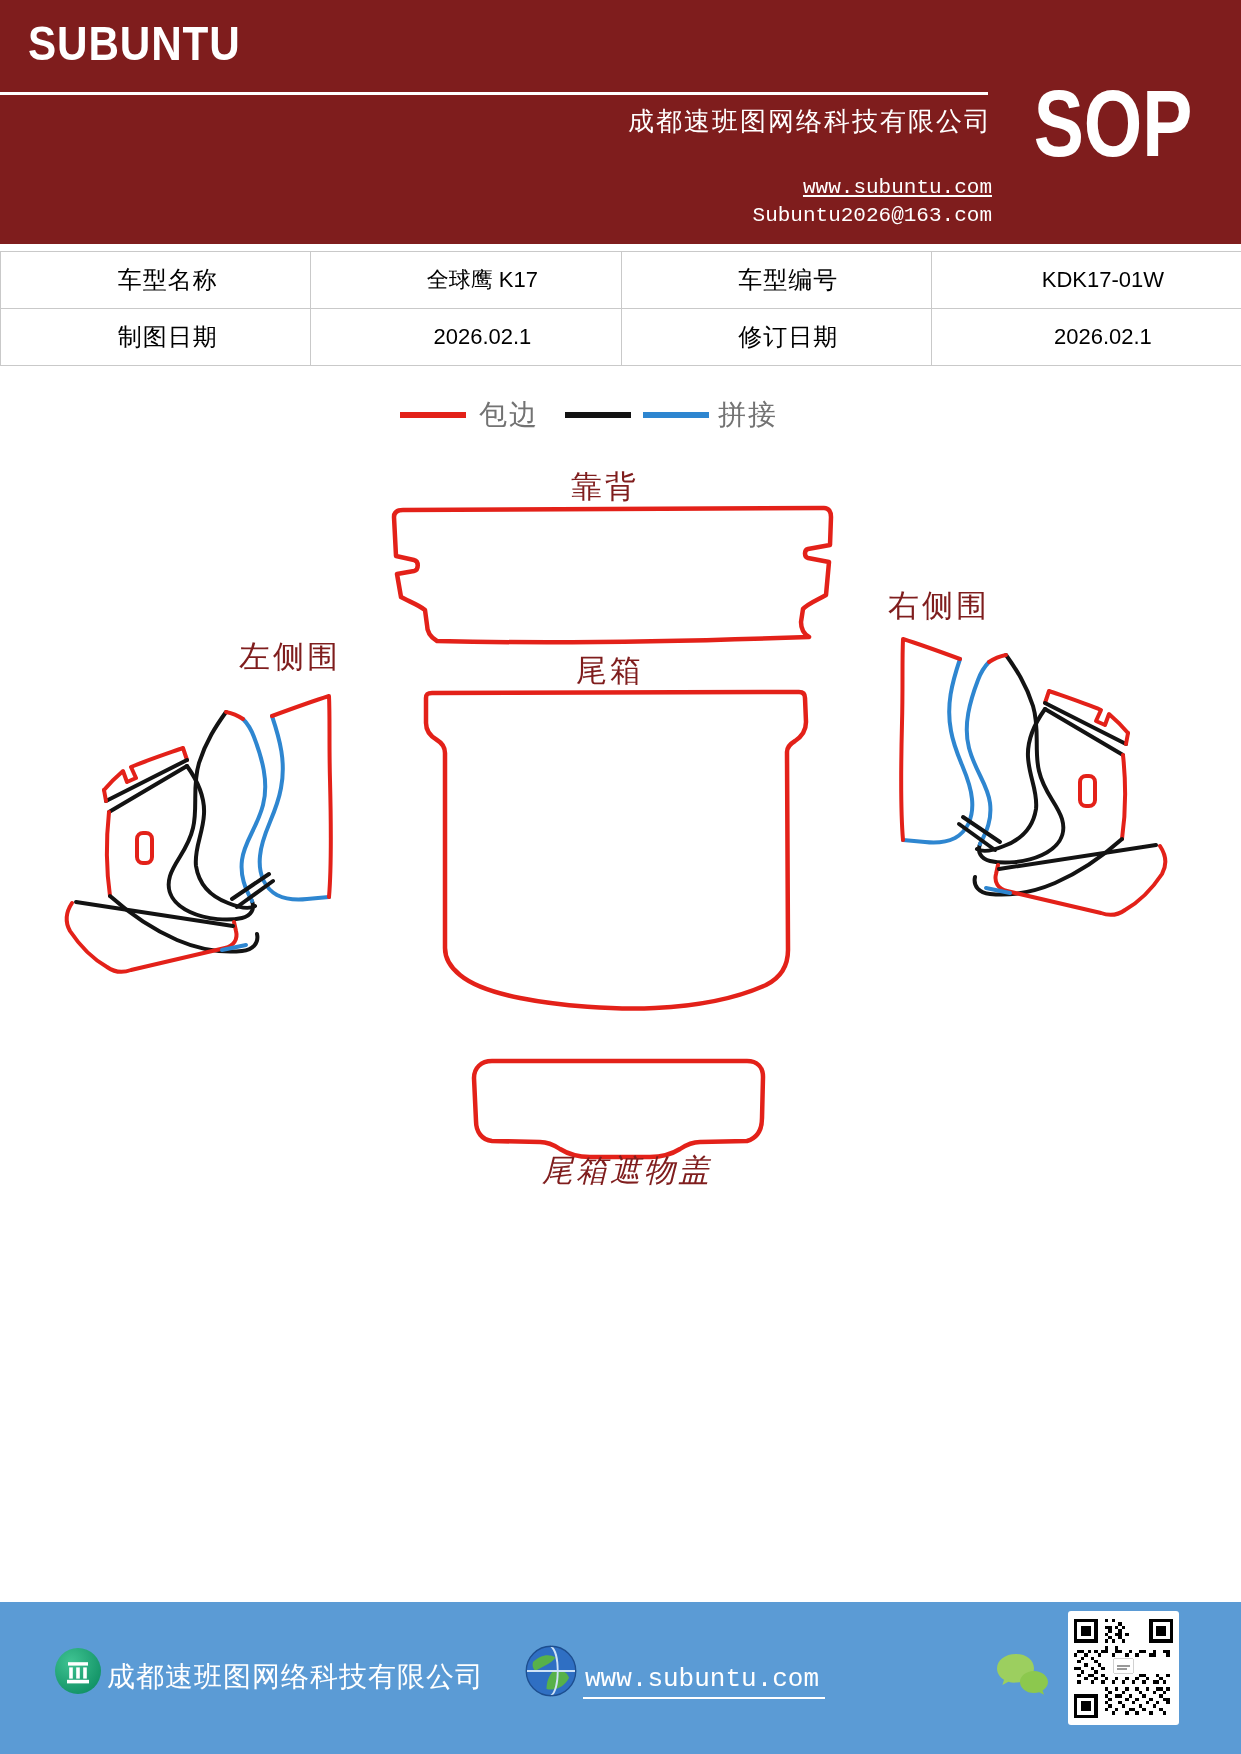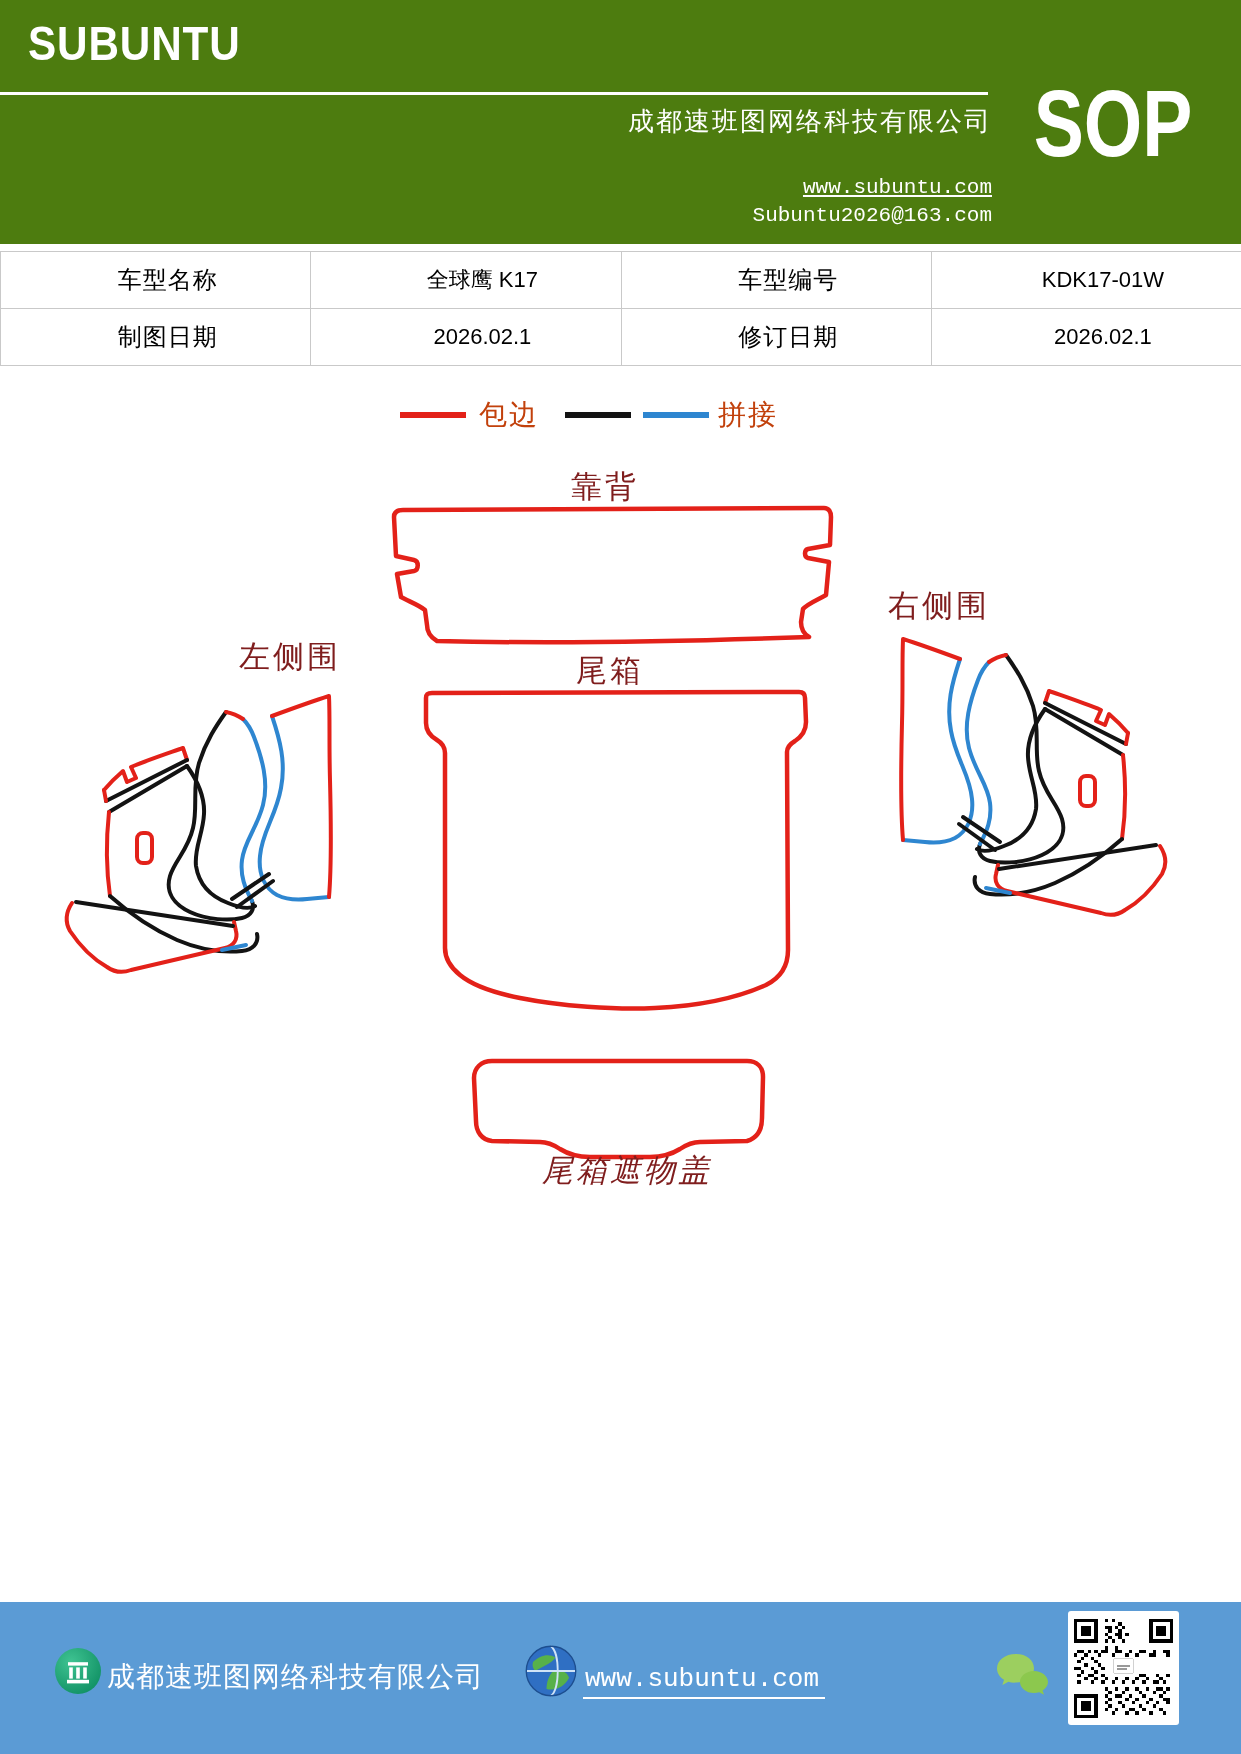--- a/index.html
+++ b/index.html
@@ -1,19 +1,19 @@
 <!DOCTYPE html>
 <html><head>
 <meta charset="utf-8">
 <style>
   html,body{margin:0;padding:0;background:#ffffff;}
   .page{position:relative;width:1241px;height:1754px;background:#fff;overflow:hidden;
         font-family:"Liberation Sans","DejaVu Sans",sans-serif;}
   
-  .band{position:absolute;left:0;top:0;width:1241px;height:244px;background:#4d7c0f;}
+  .band{position:absolute;left:0;top:0;width:1241px;height:244px;background:#7f1d1d;}
   .brand{position:absolute;left:28px;top:16px;color:#fff;font-size:48px;font-weight:700;
          letter-spacing:1px;transform:scaleX(.88);transform-origin:left top;}
   .hline{position:absolute;left:0;top:92px;width:988px;height:3px;background:#fff;}
   .doc-title{position:absolute;left:30px;top:148px;color:#fff;font-size:35px;font-weight:700;
              font-family:"Liberation Serif","DejaVu Serif",serif;letter-spacing:2px;}
   .h-company{position:absolute;right:249px;top:104px;color:#fff;font-size:26px;
              font-family:"Liberation Serif","DejaVu Serif",serif;letter-spacing:2px;}
   .h-www{position:absolute;right:249px;top:176px;color:#fff;font-size:21px;
          font-family:"Liberation Mono","DejaVu Sans Mono",monospace;text-decoration:underline;}
   .h-mail{position:absolute;right:249px;top:204px;color:#fff;font-size:21px;
@@ -22,21 +22,21 @@
        letter-spacing:0px;transform:scaleX(.80);transform-origin:right top;}
   
   .info{position:absolute;left:0;top:251px;width:1241px;height:114px;display:grid;
         grid-template-columns:25% 25% 25% 25%;grid-template-rows:57px 57px;}
   .cell{border:1px solid #c9c9c9;margin-right:-1px;margin-bottom:-1px;display:flex;
         align-items:center;justify-content:center;color:#000;}
   .cell.lab{font-family:"Liberation Serif","DejaVu Serif",serif;font-size:24px;letter-spacing:1px;padding-left:24px;}
   .cell.val{font-size:22px;padding-left:33px;}
   
   .sw{position:absolute;height:6px;width:66px;top:412px;}
-  .legend-label{position:absolute;top:396px;font-size:28px;color:#c2410c;letter-spacing:2px;}
+  .legend-label{position:absolute;top:396px;font-size:28px;color:#737373;letter-spacing:2px;}
   
   .diagram-svg{position:absolute;left:0;top:0;}
   .dlabel{position:absolute;transform:translate(-50%,-50%);font-size:31px;color:#7f1d1d;
           letter-spacing:3px;font-weight:500;white-space:nowrap;}
   
   .foot{position:absolute;left:0;top:1602px;width:1241px;height:152px;background:#5b9bd5;}
   .f-company{position:absolute;left:107px;top:1658px;color:#fff;font-size:28px;
              font-family:"Liberation Serif","DejaVu Serif",serif;letter-spacing:1px;}
   .f-www{position:absolute;left:583px;top:1664px;color:#fff;font-size:26px;
          font-family:"Liberation Mono","DejaVu Sans Mono",monospace;

